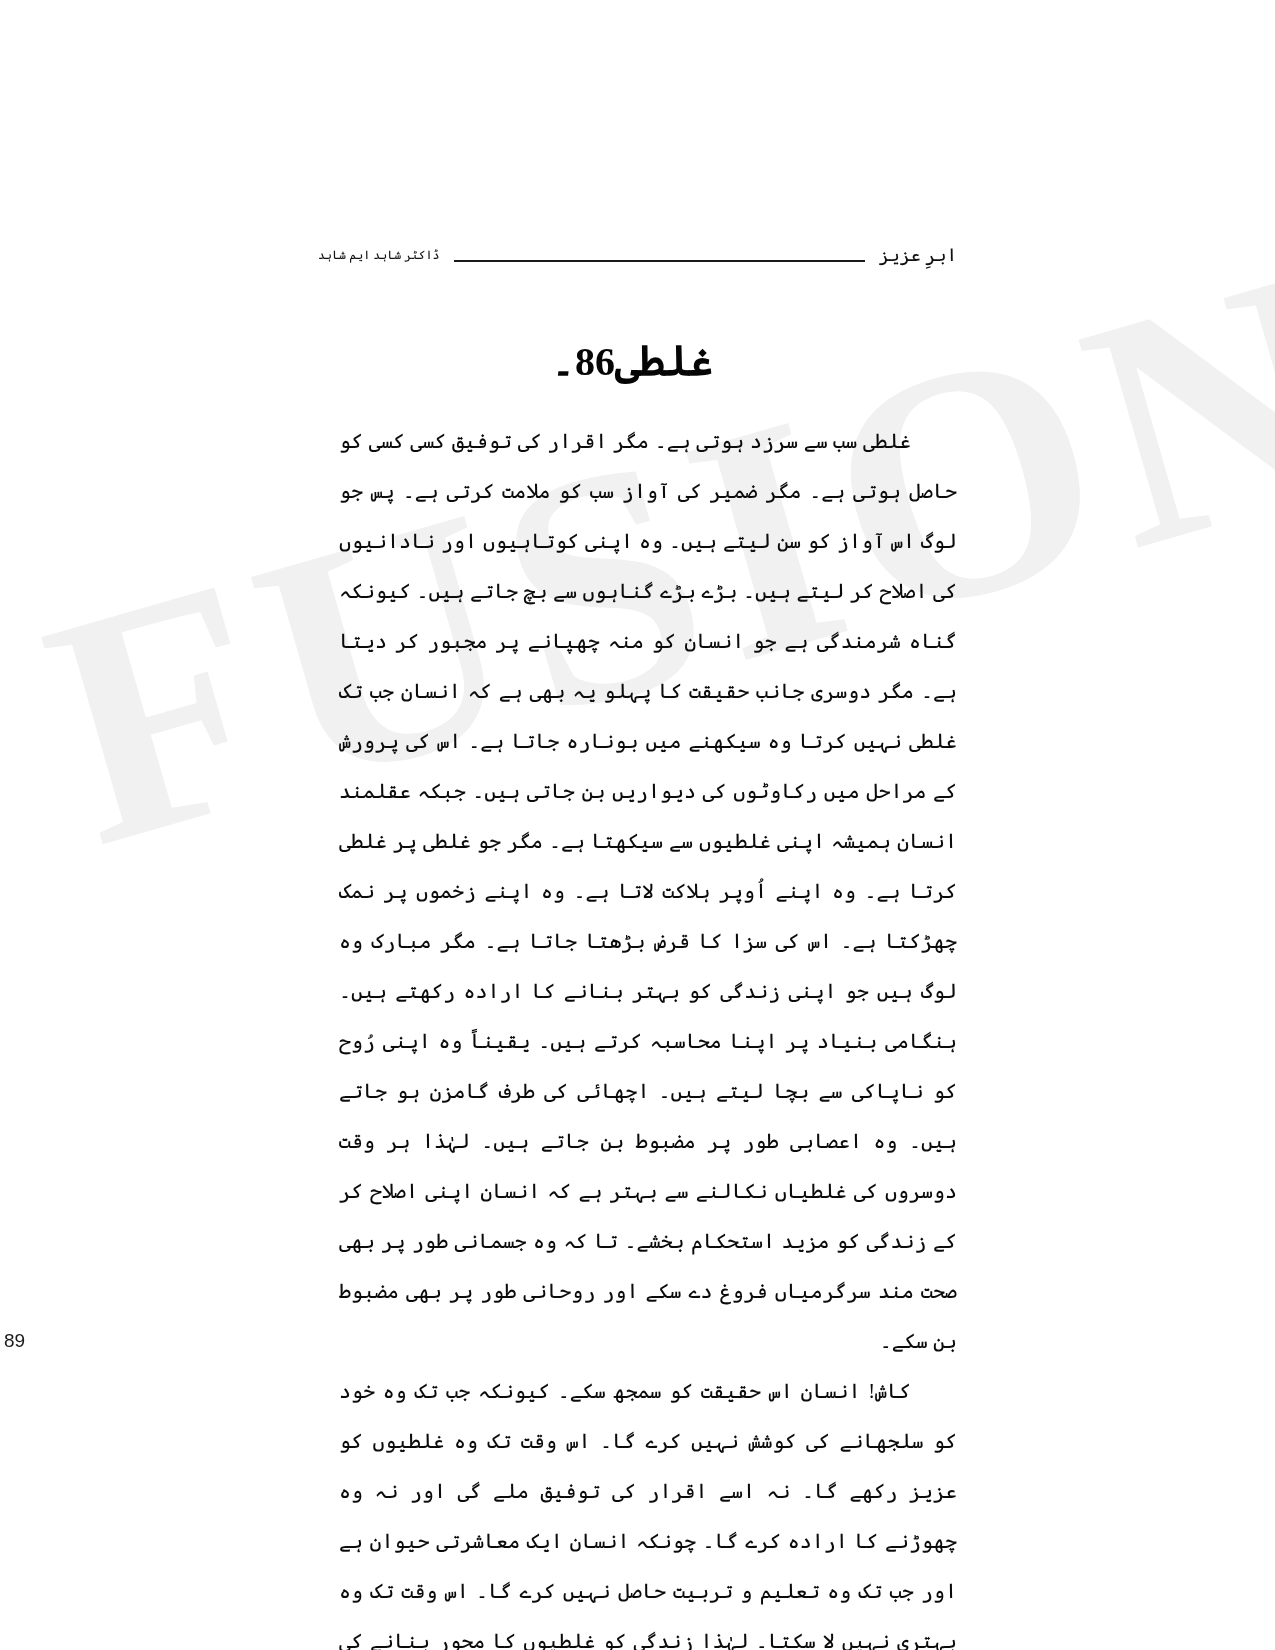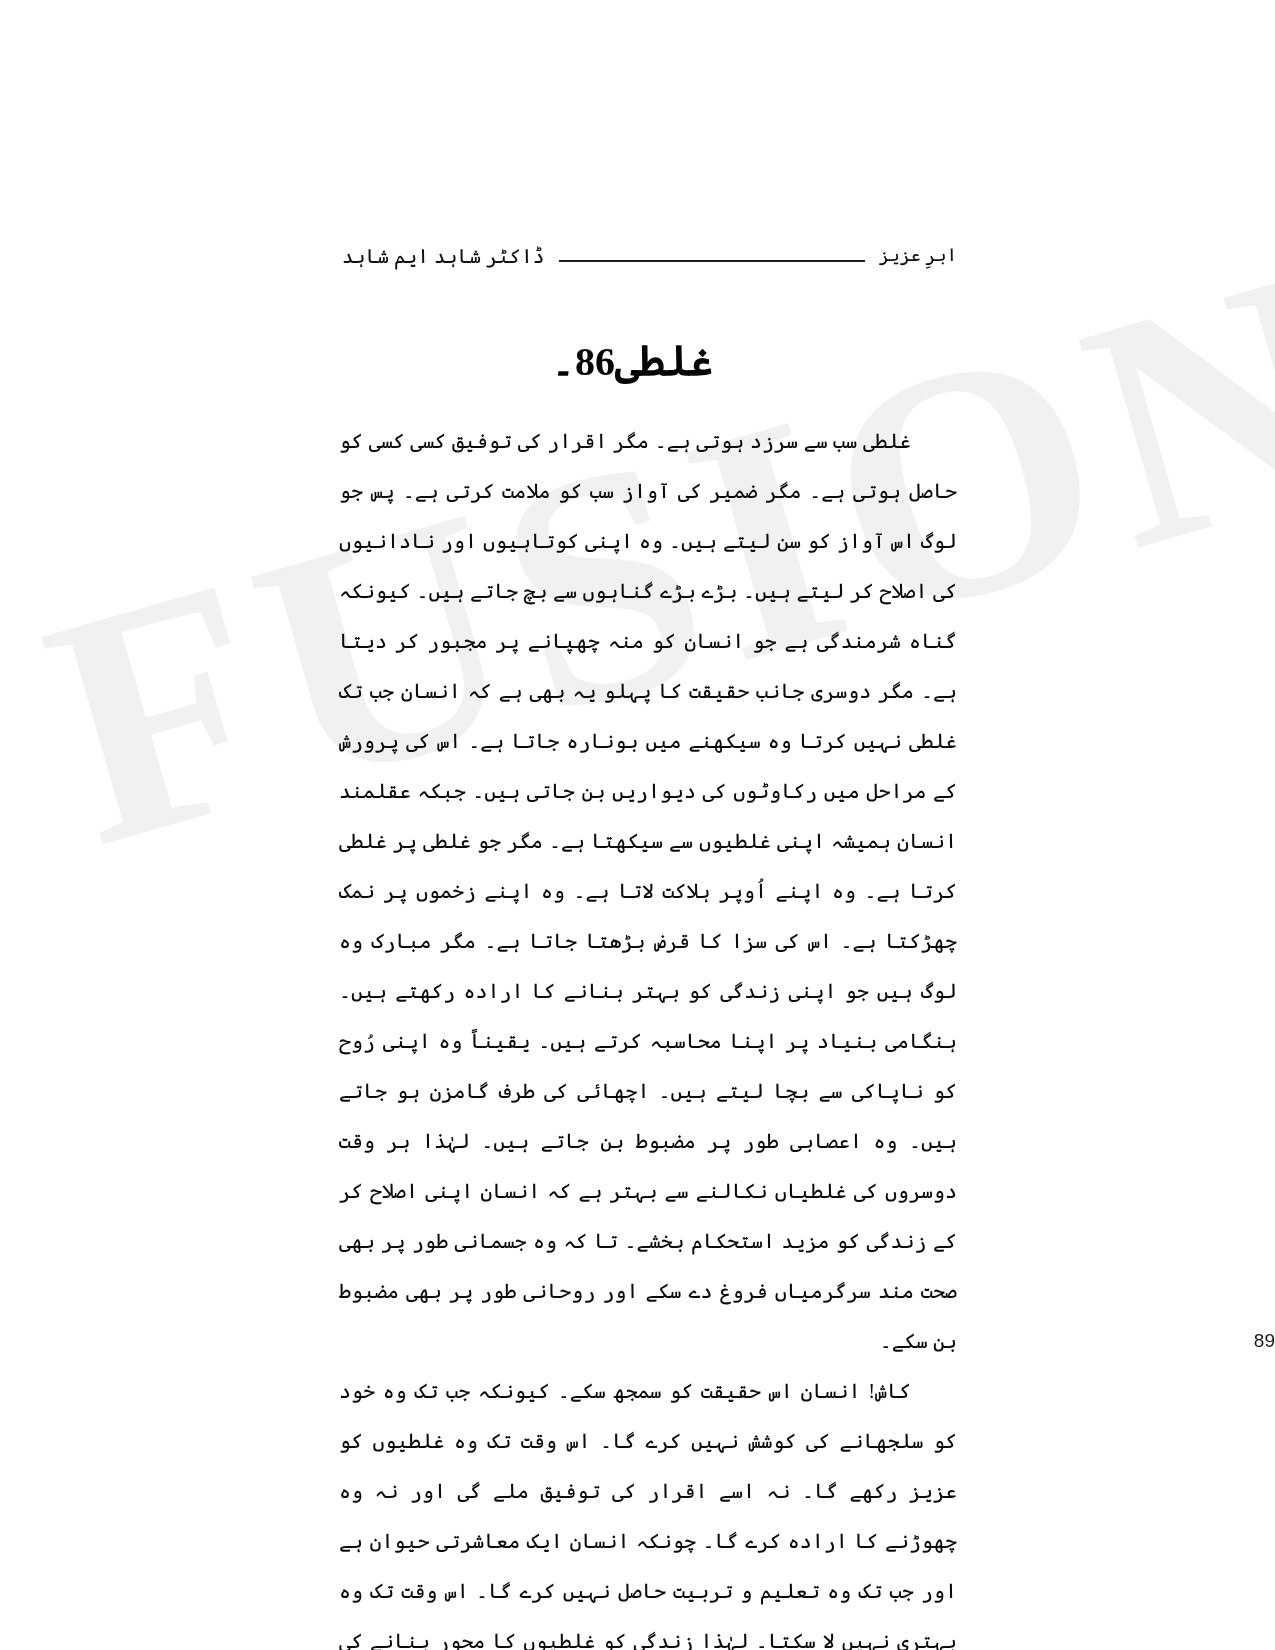--- a/index.html
+++ b/index.html
@@ -73,22 +73,21 @@
     font-size: 17px;
     color: #111111;
     white-space: nowrap;
     line-height: 1.1;
     padding-bottom: 6px;
   }
   .header-book-title {
     font-size: 18px;
   }
   .header-author {
-    font-size: 20px;
-    margin-left: 24px;
+    font-size: 12px;
   }
   .header-rule {
     flex: 1 1 auto;
     height: 0;
     border-top: 2px solid #1a1a1a;
     margin: 0 14px;
     position: relative;
     top: 2px;
   }
 
@@ -136,23 +135,23 @@
     text-indent: 46px;
   }
   .body-text p + p {
     margin-top: 0;
   }
 
   
   .page-number {
     position: absolute;
     top: 1330px;
-    left: 16px;
+    left: 4px;
     right: 0;
-    text-align: right;
+    text-align: left;
     direction: ltr;
     font-family: "Liberation Sans", sans-serif;
     font-size: 19px;
     color: #1a1a1a;
   }
 </style>
 </head>
 <body>
 
 <div class="page">

